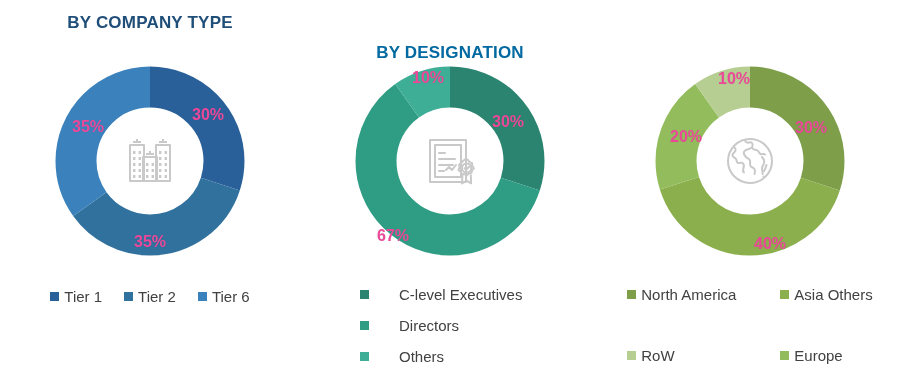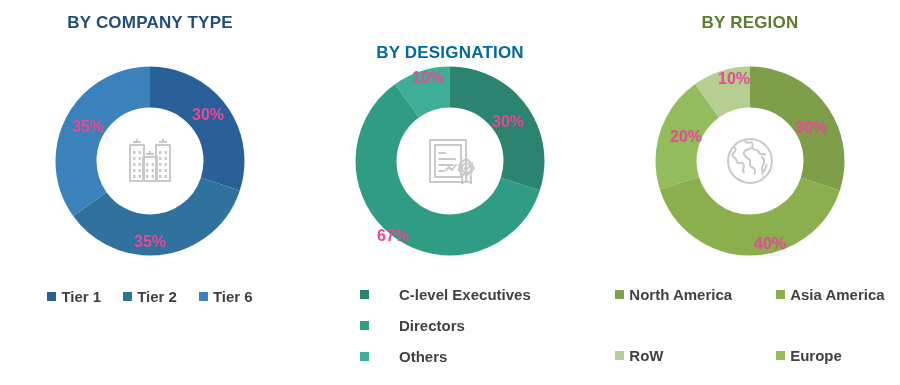--- a/index.html
+++ b/index.html
@@ -43,21 +43,20 @@
     transform:translate(-50%,-50%);
     white-space:nowrap;
     text-shadow:0 0 2px rgba(0,0,0,0.06);
   }
 
   .legend{
     position:absolute;left:0;right:0;
     display:flex;flex-wrap:wrap;
     justify-content:center;
     align-items:flex-start;
-    font-weight:bold;
   }
   .legend-item{
     display:flex;align-items:center;
     font-size:15px;color:#414141;
     white-space:nowrap;
   }
   .legend-swatch{
     width:9px;height:9px;
     margin-right:5px;
     flex:0 0 auto;
@@ -202,21 +201,20 @@
         <span>Directors</span>
       </div>
       <div class="legend-item">
         <span class="legend-swatch" style="background:#3FAE96"></span>
         <span>Others</span>
       </div>
     </div>
   </div>
 
   <div class="panel" id="panel-region">
-    <div class="panel-title">BY REGION</div>
 
     <div class="donut-wrap">
       <svg class="donut-svg" viewBox="0 0 230 230">
         <g transform="rotate(-90 115 115)">
           <circle cx="115" cy="115" r="74" fill="none" stroke="#7E9E4A" stroke-width="41" stroke-dasharray="139.49 325.47" stroke-dashoffset="0"></circle>
           <circle cx="115" cy="115" r="74" fill="none" stroke="#8CAF4E" stroke-width="41" stroke-dasharray="185.98 278.98" stroke-dashoffset="-139.49"></circle>
           <circle cx="115" cy="115" r="74" fill="none" stroke="#93BC5C" stroke-width="41" stroke-dasharray="92.99 371.97" stroke-dashoffset="-325.47"></circle>
           <circle cx="115" cy="115" r="74" fill="none" stroke="#B7CE92" stroke-width="41" stroke-dasharray="46.50 418.46" stroke-dashoffset="-418.47"></circle>
         </g>
       </svg>
@@ -242,21 +240,21 @@
     </div>
 
     <div class="legend" id="legend-region">
       <div class="legend-grid">
         <div class="legend-item">
           <span class="legend-swatch" style="background:#7E9E4A"></span>
           <span>North America</span>
         </div>
         <div class="legend-item">
           <span class="legend-swatch" style="background:#8CAF4E"></span>
-          <span>Asia America</span>
+          <span>Asia Others</span>
         </div>
         <div class="legend-item">
           <span class="legend-swatch" style="background:#B7CE92"></span>
           <span>RoW</span>
         </div>
         <div class="legend-item">
           <span class="legend-swatch" style="background:#93BC5C"></span>
           <span>Europe</span>
         </div>
       </div>

